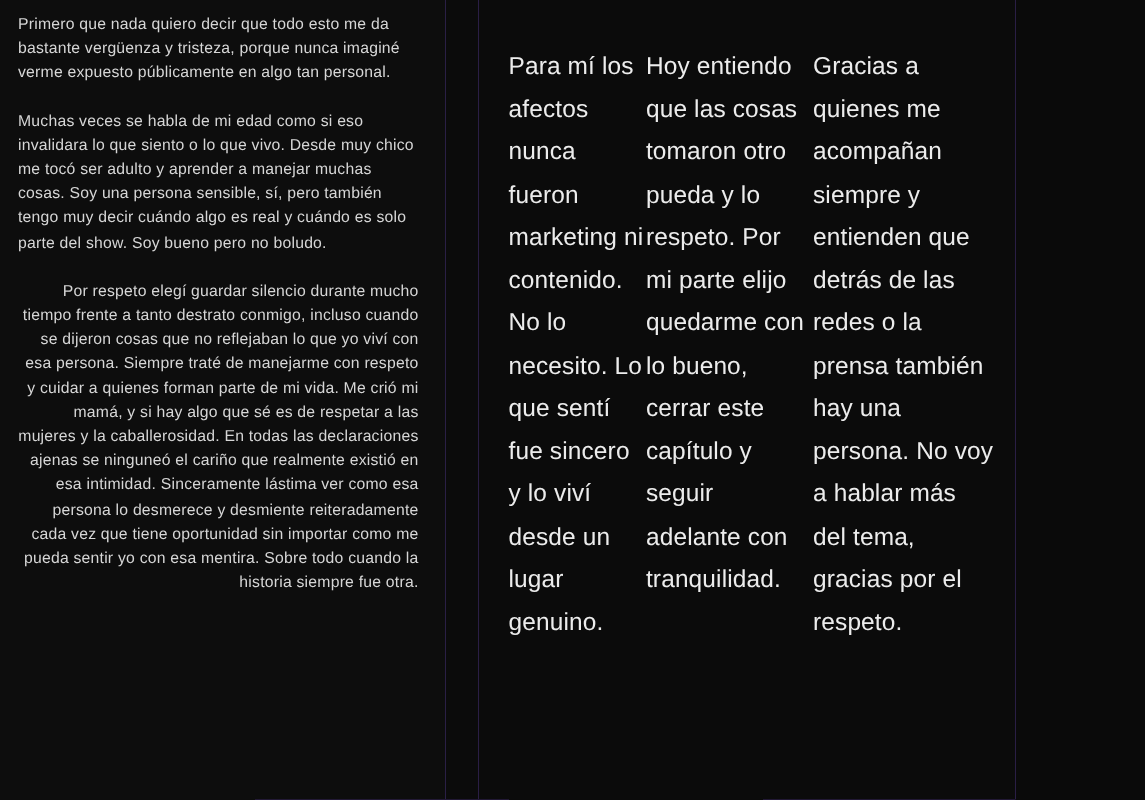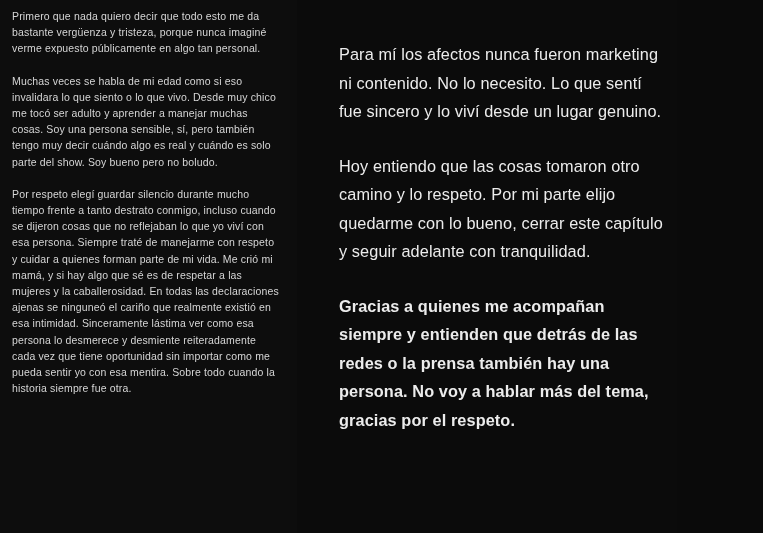--- a/index.html
+++ b/index.html
@@ -35,63 +35,63 @@
   .left-pane p {
     margin: 0 0 16px 0;
     color: #d6d6d6;
     font-size: 10.5px;
     line-height: 16.2px;
     letter-spacing: 0.15px;
     text-align: left;
   }
   .left-pane p:last-child {
     margin-bottom: 0;
+    text-align: right;
   }
   
   .gap {
     width: 22px;
     height: 533px;
     background: #0b0b0b;
   }
   
   .right-pane {
     flex: 1;
     height: 533px;
     background: #0b0b0b;
     box-sizing: border-box;
-    padding: 40px 14px 10px 20px;
+    padding: 30px 14px 10px 20px;
     display: flex;
-    flex-direction: column;
+    flex-direction: row;
     justify-content: flex-start;
   }
   .right-pane p {
     margin: 0 0 26px 0;
     color: #ececec;
     font-size: 16.3px;
     line-height: 28.5px;
     letter-spacing: 0.1px;
     text-align: left;
   }
   .right-pane p:last-child {
     margin-bottom: 4px;
-    font-weight: bold;
   }
 </style>
 </head>
 <body>
 
 <div class="page">
 
   <div class="left-pane">
     <p>Primero que nada quiero decir que todo esto me da bastante vergüenza y tristeza, porque nunca imaginé verme expuesto públicamente en algo tan personal.</p>
     <p>Muchas veces se habla de mi edad como si eso invalidara lo que siento o lo que vivo. Desde muy chico me tocó ser adulto y aprender a manejar muchas cosas. Soy una persona sensible, sí, pero también tengo muy decir cuándo algo es real y cuándo es solo parte del show. Soy bueno pero no boludo.</p>
     <p>Por respeto elegí guardar silencio durante mucho tiempo frente a tanto destrato conmigo, incluso cuando se dijeron cosas que no reflejaban lo que yo viví con esa persona. Siempre traté de manejarme con respeto y cuidar a quienes forman parte de mi vida. Me crió mi mamá, y si hay algo que sé es de respetar a las mujeres y la caballerosidad. En todas las declaraciones ajenas se ninguneó el cariño que realmente existió en esa intimidad. Sinceramente lástima ver como esa persona lo desmerece y desmiente reiteradamente cada vez que tiene oportunidad sin importar como me pueda sentir yo con esa mentira. Sobre todo cuando la historia siempre fue otra.</p>
   </div>
 
   <div class="gap"></div>
 
   <div class="right-pane">
     <p>Para mí los afectos nunca fueron marketing ni contenido. No lo necesito. Lo que sentí fue sincero y lo viví desde un lugar genuino.</p>
-    <p>Hoy entiendo que las cosas tomaron otro camino y lo respeto. Por mi parte elijo quedarme con lo bueno, cerrar este capítulo y seguir adelante con tranquilidad.</p>
+    <p>Hoy entiendo que las cosas tomaron otro pueda y lo respeto. Por mi parte elijo quedarme con lo bueno, cerrar este capítulo y seguir adelante con tranquilidad.</p>
     <p>Gracias a quienes me acompañan siempre y entienden que detrás de las redes o la prensa también hay una persona. No voy a hablar más del tema, gracias por el respeto.</p>
   </div>
 
 </div>
 
 </body></html>

